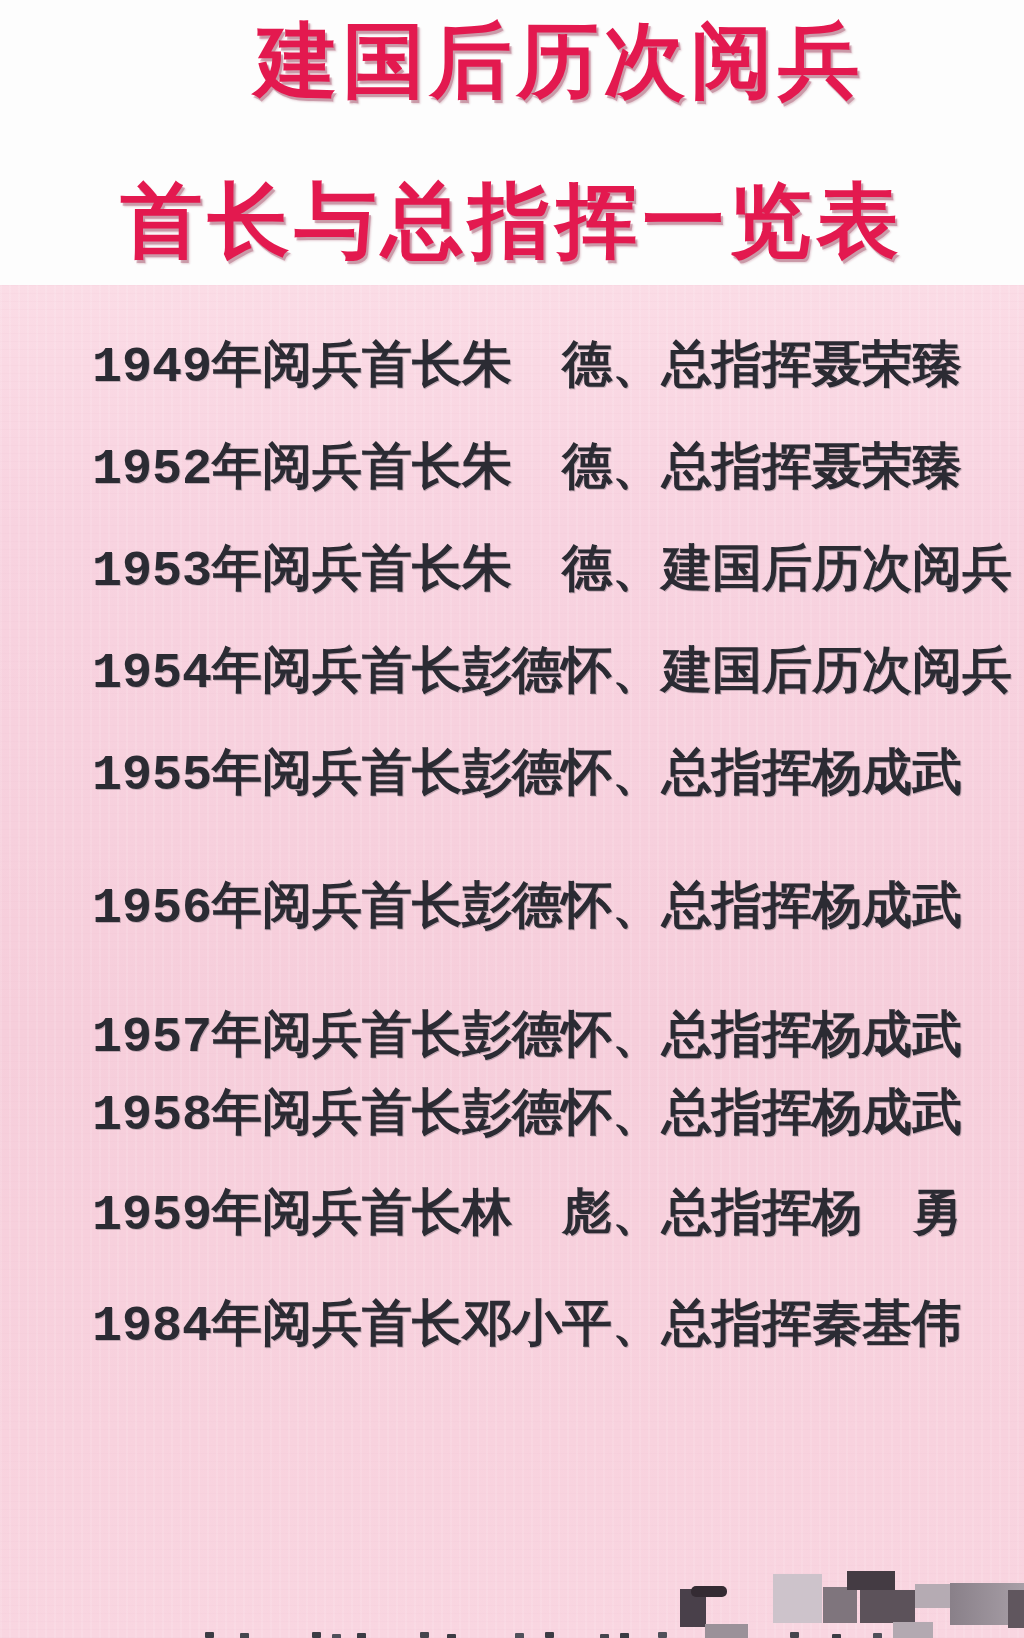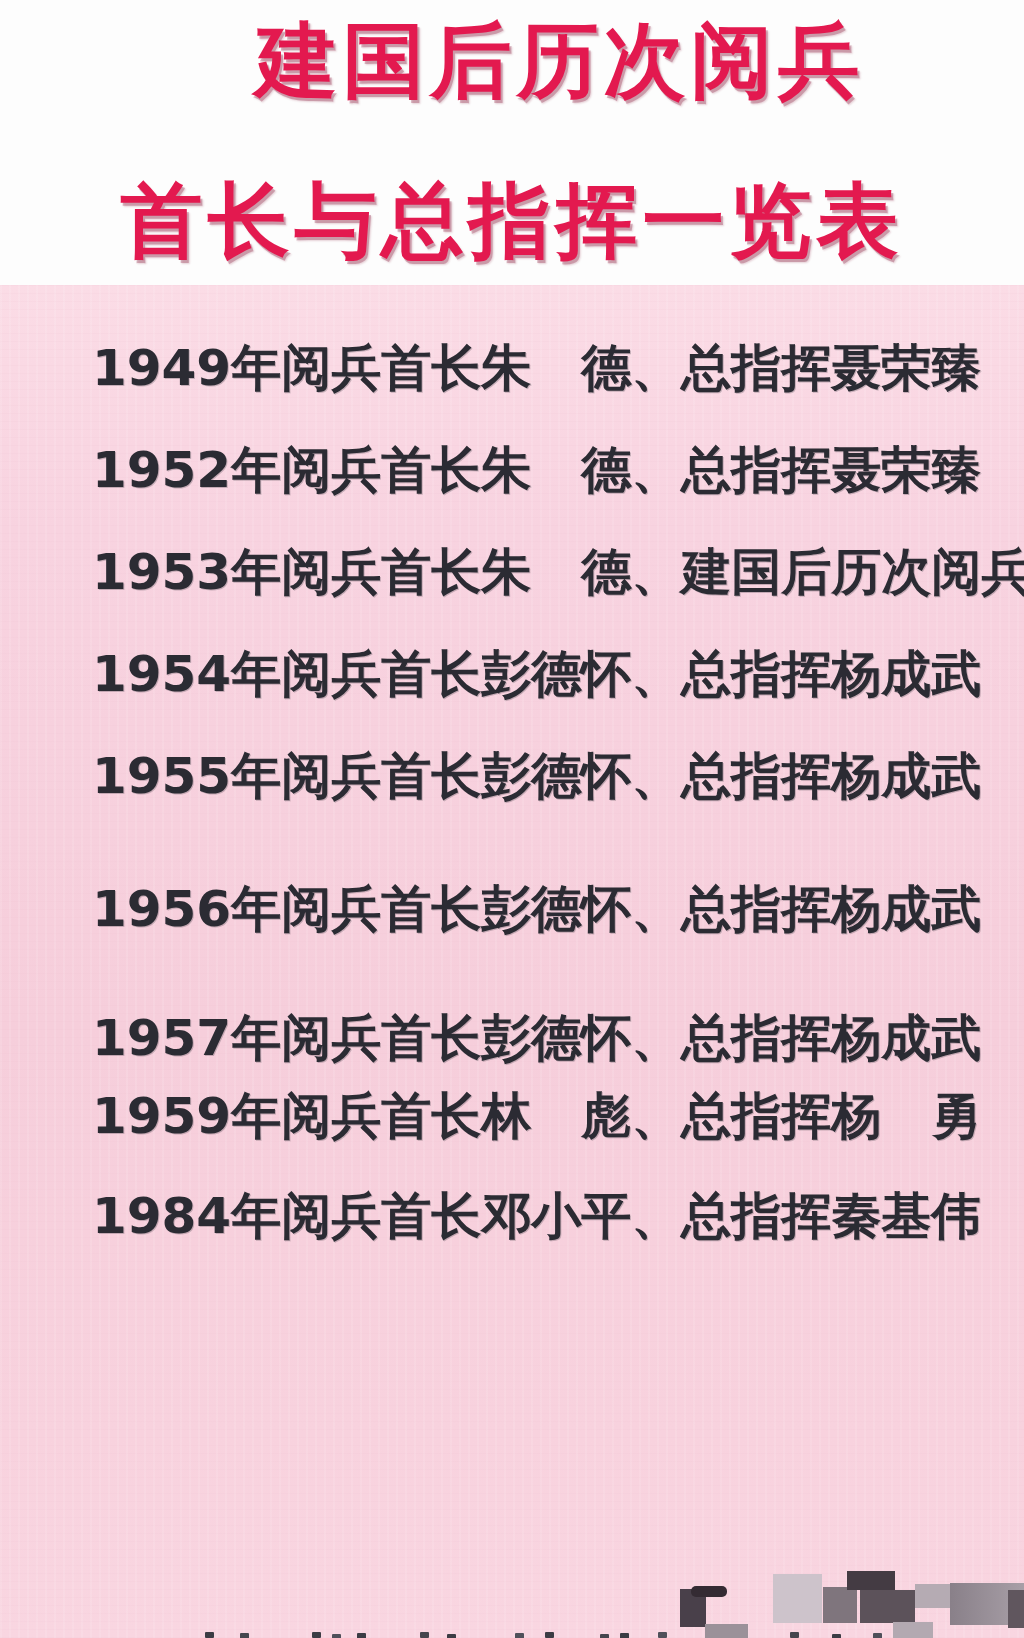--- a/index.html
+++ b/index.html
@@ -28,21 +28,21 @@
   .pinkbg{
     position:absolute;left:0;top:285px;right:0;bottom:0;
     background:linear-gradient(180deg,#fbdce6 0%,#f8d3e0 18%,#f6cedb 55%,#f8d2de 85%,#f9d6e1 100%);
   }
   .pinkbg::before{ 
     content:"";position:absolute;inset:0;
     background:
       repeating-linear-gradient(90deg,rgba(255,255,255,.10) 0 2px,rgba(255,255,255,0) 2px 9px),
       repeating-linear-gradient(0deg,rgba(235,190,205,.12) 0 1px,rgba(255,255,255,0) 1px 8px);
   }
-  .rows{position:absolute;inset:0;}
+  .rows{position:absolute;inset:0;font-family:Liberation Mono, monospace;}
   .row{
     position:absolute;left:92px;
     height:102px;line-height:102px;
     font-size:50px;font-weight:700;
     color:#2b2b33;
     white-space:pre;
     text-shadow:1px 1px 0 rgba(43,43,51,.25);
   }
   .rows .row:nth-child(1){top:317px}
   .rows .row:nth-child(2){top:419px}
@@ -96,24 +96,25 @@
 
   <div class="title-line t1">建国后历次阅兵</div>
   <div class="title-line t2">首长与总指挥一览表</div>
 
   <div class="pinkbg"></div>
 
   <div class="rows">
     <div class="row">1949年阅兵首长朱　德、总指挥聂荣臻</div>
     <div class="row">1952年阅兵首长朱　德、总指挥聂荣臻</div>
     <div class="row">1953年阅兵首长朱　德、建国后历次阅兵</div>
-    <div class="row">1954年阅兵首长彭德怀、总指挥杨成武</div>
+    <div class="row">1954年阅兵首长彭德怀、建国后历次阅兵</div>
     <div class="row">1955年阅兵首长彭德怀、总指挥杨成武</div>
     <div class="row">1956年阅兵首长彭德怀、总指挥杨成武</div>
     <div class="row">1957年阅兵首长彭德怀、总指挥杨成武</div>
+    <div class="row">1958年阅兵首长彭德怀、总指挥杨成武</div>
     <div class="row">1959年阅兵首长林　彪、总指挥杨　勇</div>
     <div class="row">1984年阅兵首长邓小平、总指挥秦基伟</div>
   </div>
 
   <div class="cutmarks"></div>
 
   <div class="wm">
     <span class="wb"></span>
     <span class="wb"></span>
     <span class="wb"></span>

